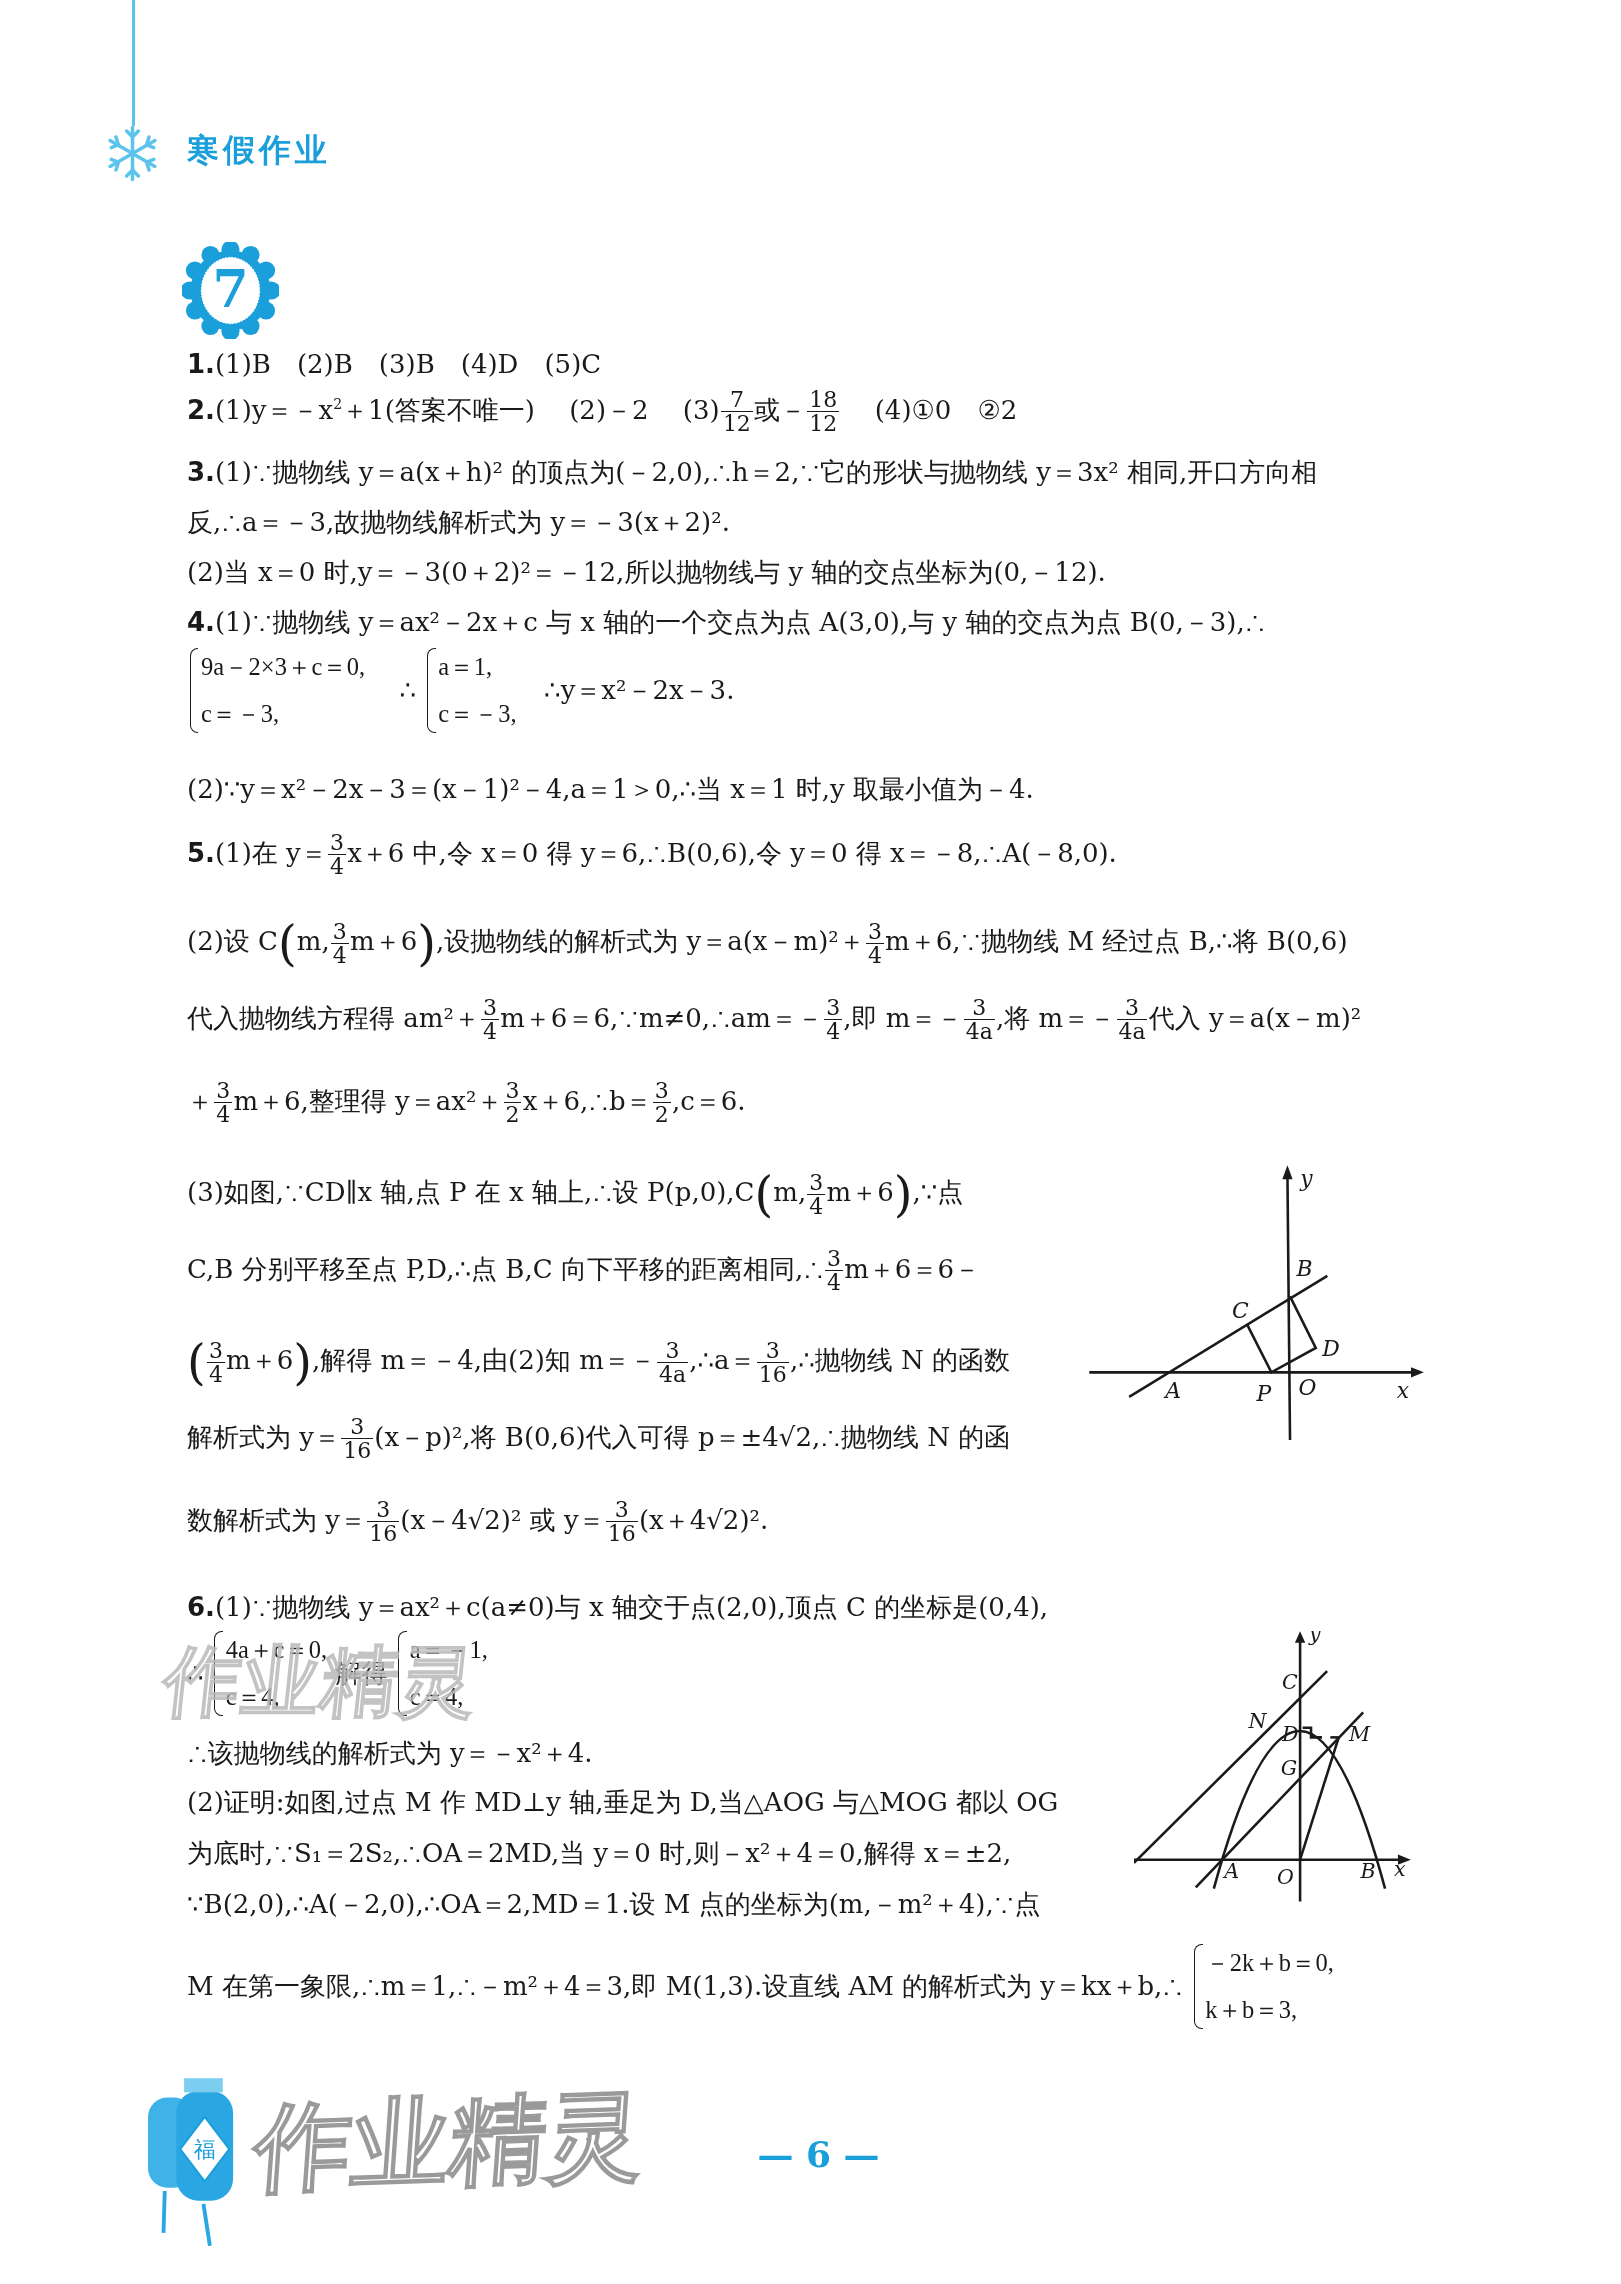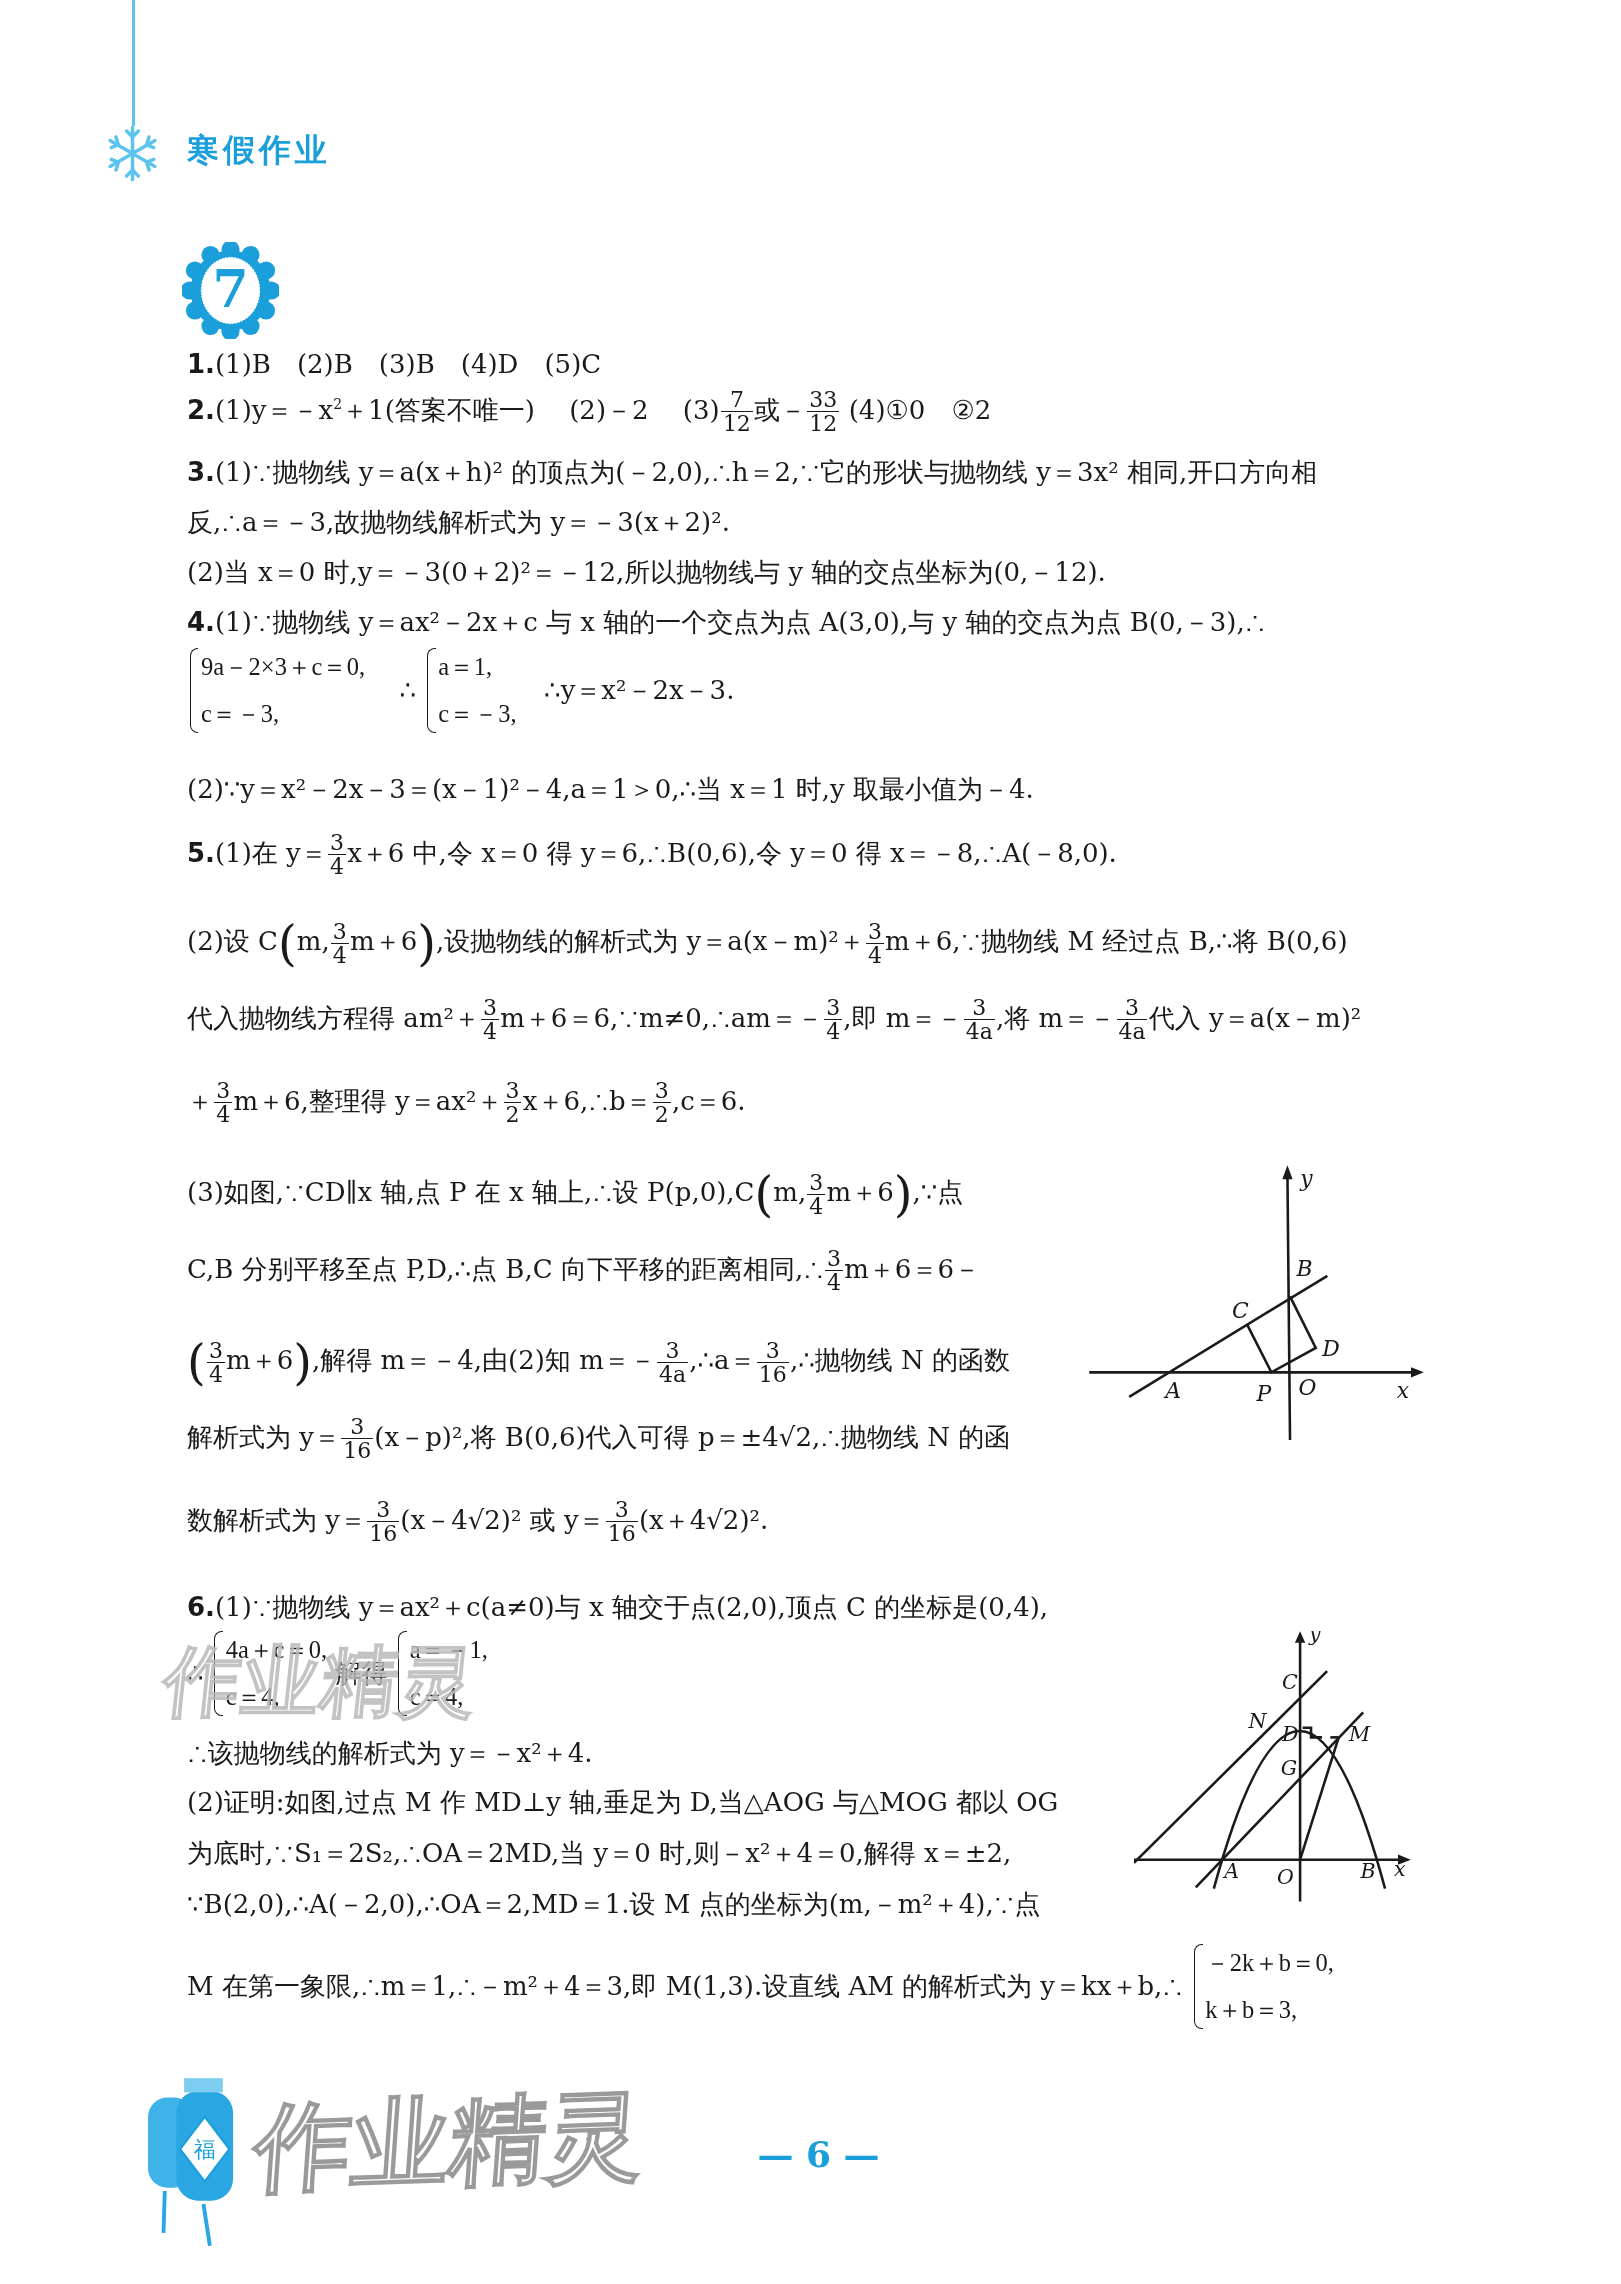--- a/index.html
+++ b/index.html
@@ -67,22 +67,22 @@
 
 <div class="abs content">
 
   <div class="line" style="top:0px">
     <span class="qn">1.</span><span>(1)B　(2)B　(3)B　(4)D　(5)C</span>
   </div>
 
   <div class="line" style="top:40px">
     <span class="qn">2.</span><span>(1)</span><span class="i">y＝－x</span><sup>2</sup><span>＋1(答案不唯一)</span>
     <span style="margin-left:26px">(2)－2</span>
-    <span style="margin-left:26px">(3)</span><span class="frac"><span class="n">7</span><span class="d">12</span></span><span>或－</span><span class="frac"><span class="n">33</span><span class="d">12</span></span>
-    <span style="">(4)①0　②2</span>
+    <span style="margin-left:26px">(3)</span><span class="frac"><span class="n">7</span><span class="d">12</span></span><span>或－</span><span class="frac"><span class="n">18</span><span class="d">12</span></span>
+    <span style="margin-left:26px">(4)①0　②2</span>
   </div>
 
   <div class="line" style="top:108px"><span class="qn">3.</span><span>(1)∵抛物线 y＝a(x＋h)² 的顶点为(－2,0),∴h＝2,∵它的形状与抛物线 y＝3x² 相同,开口方向相</span></div>
   <div class="line" style="top:158px">反,∴a＝－3,故抛物线解析式为 y＝－3(x＋2)².</div>
   <div class="line" style="top:208px">(2)当 x＝0 时,y＝－3(0＋2)²＝－12,所以抛物线与 y 轴的交点坐标为(0,－12).</div>
 
   <div class="line" style="top:258px"><span class="qn">4.</span><span>(1)∵抛物线 y＝ax²－2x＋c 与 x 轴的一个交点为点 A(3,0),与 y 轴的交点为点 B(0,－3),∴</span></div>
   <div class="line" style="top:296px">
     <span class="brace"><span style="display:block">9a－2×3＋c＝0,</span><span style="display:block">c＝－3,</span></span>
     <span style="margin-left:26px;vertical-align:middle">∴</span>

